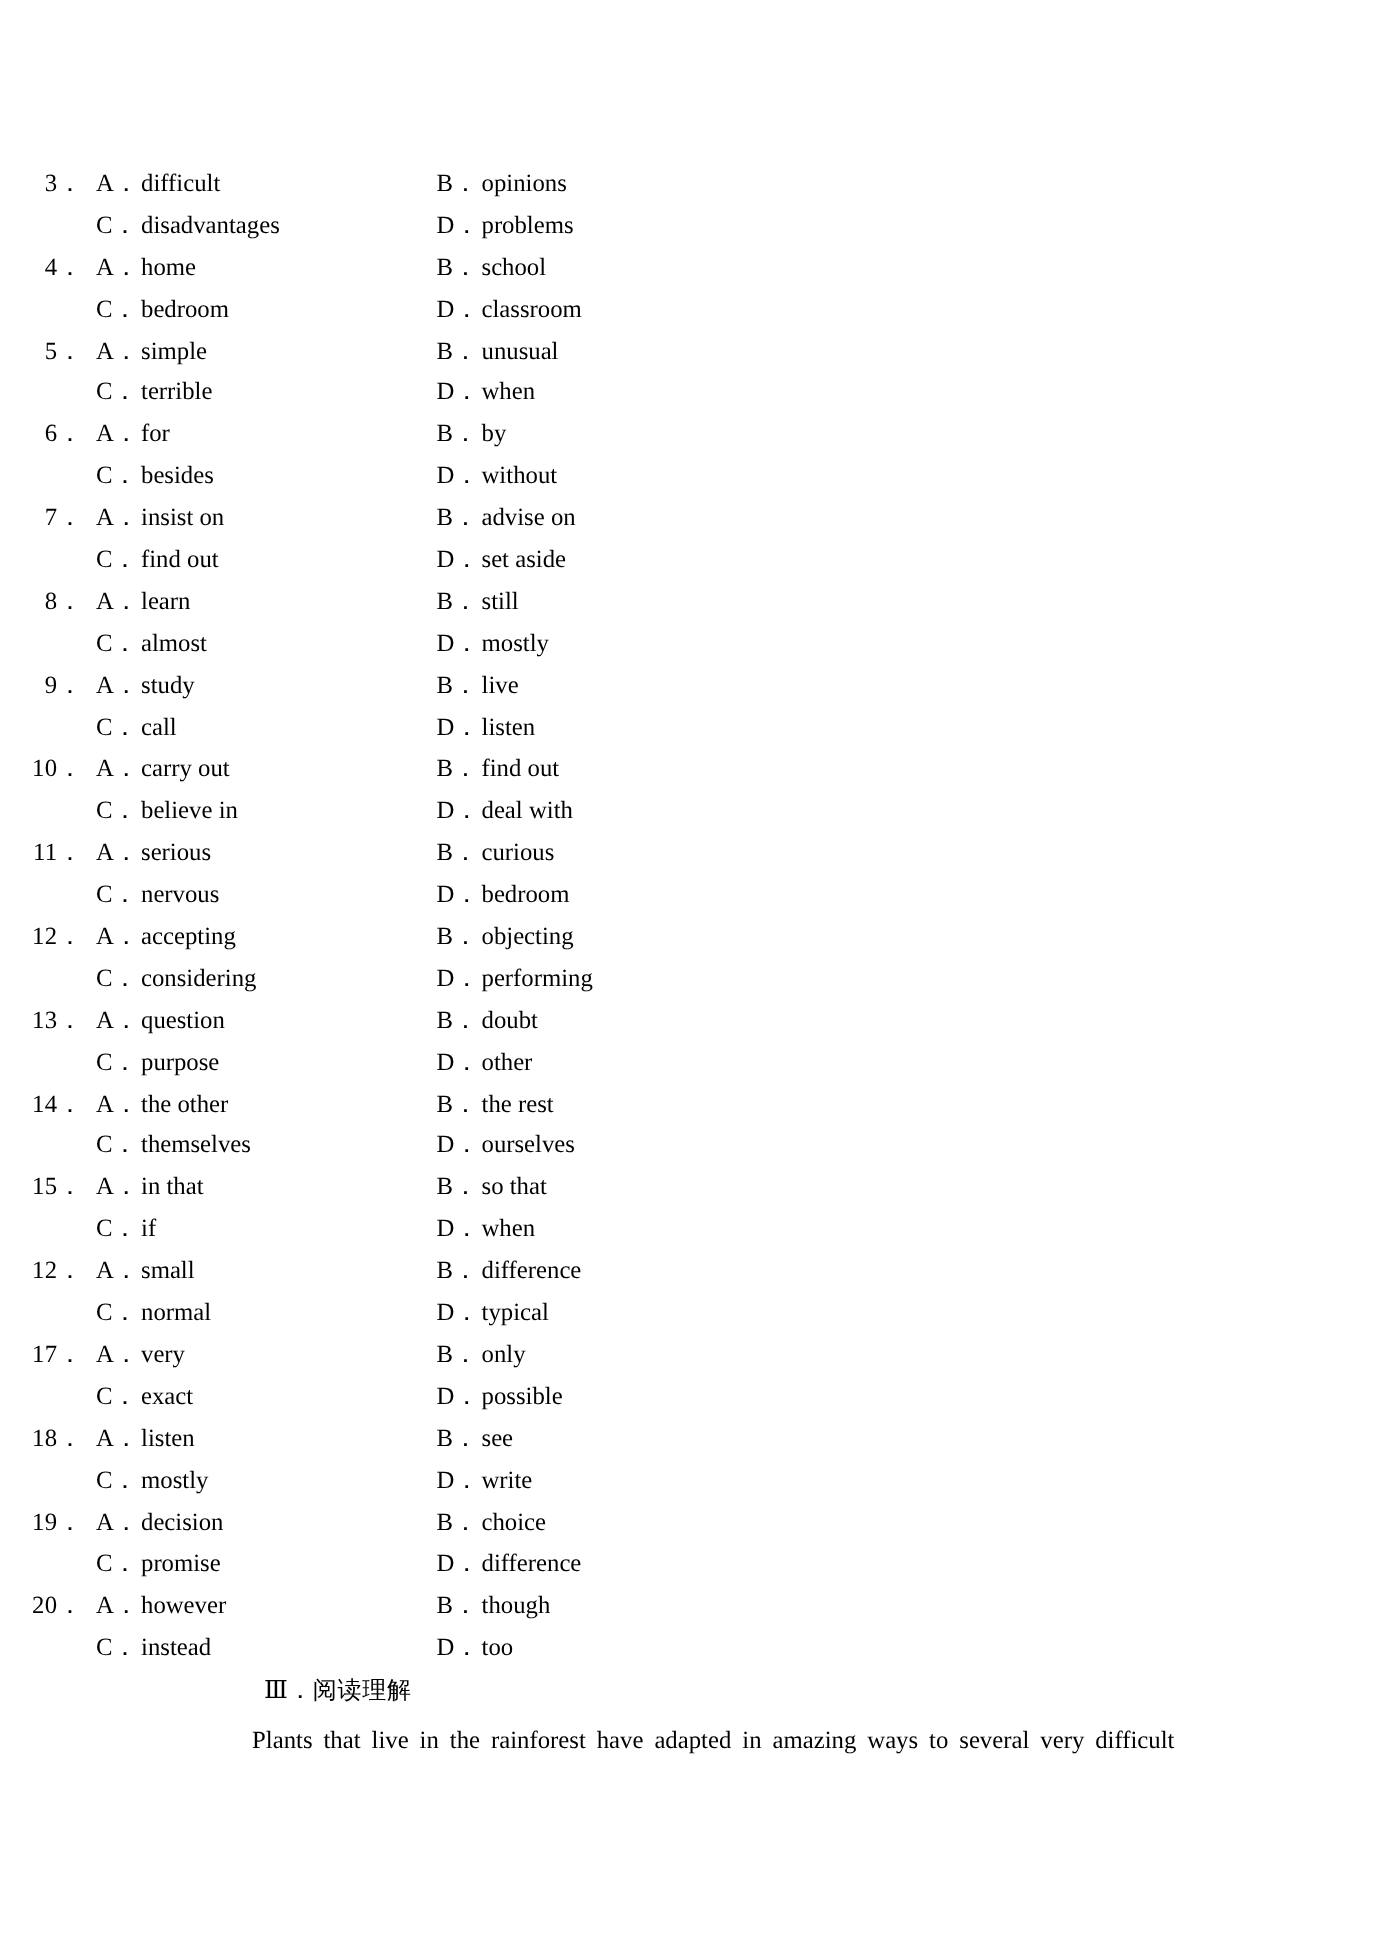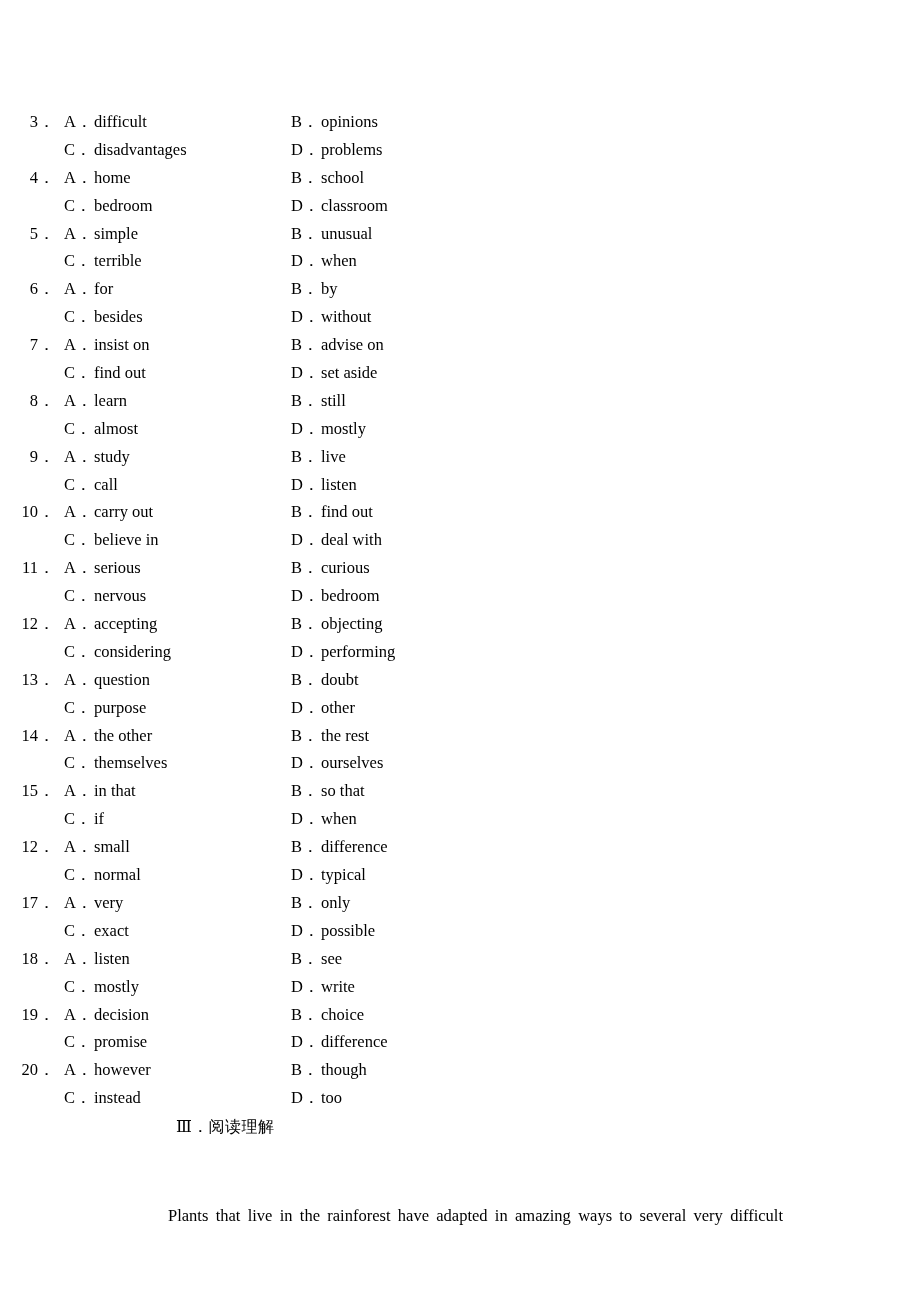--- a/index.html
+++ b/index.html
@@ -99,21 +99,21 @@
   #section-heading .cn {
     font-family: "DejaVu Sans", "Liberation Sans", sans-serif;
     font-size: 16px;
     letter-spacing: 0.5px;
   }
 
   
   #reading-passage {
     position: absolute;
     left: 168px;
-    top: 1204px;
+    top: 1148px;
     width: 615px;
     font-size: 16.5px;
     line-height: 24px;
     text-align: justify;
     text-align-last: justify;
     word-spacing: 1px;
   }
 </style>
 </head>
 <body>

